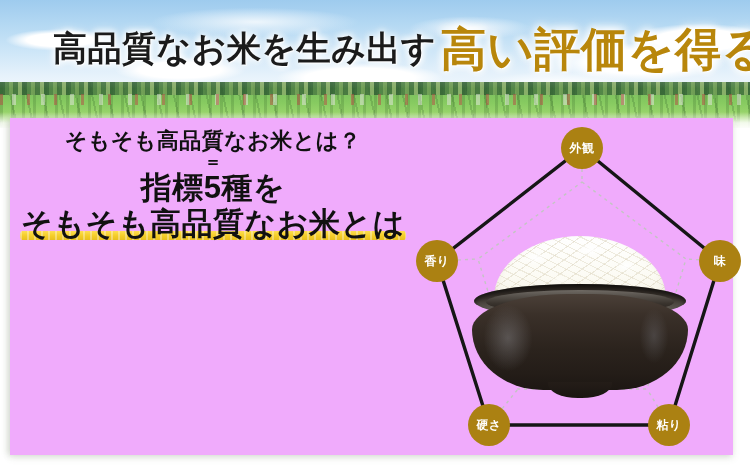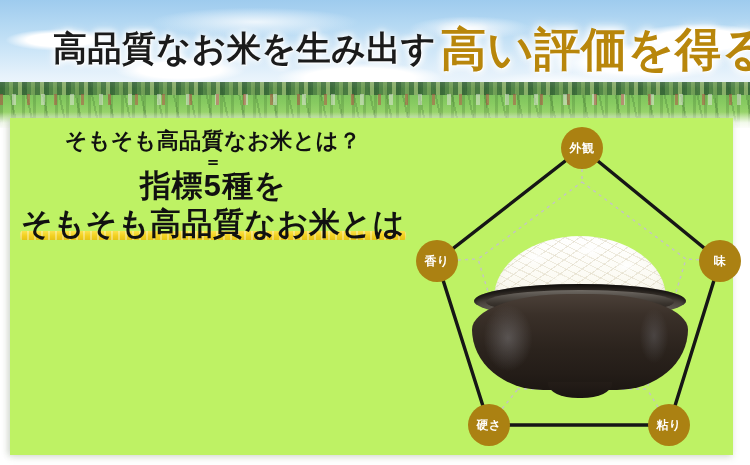--- a/index.html
+++ b/index.html
@@ -127,21 +127,21 @@
        1px 1px 0 rgba(255,255,255,0.85);
   }
 
   
   .card {
     position: absolute;
     left: 10px;
     top: 118px;
     width: 723px;
     height: 337px;
-    background: #bef264;
+    background: #f0abfc;
     box-shadow: -3px 0 6px rgba(90,110,80,0.18), 0 3px 7px rgba(90,110,80,0.14);
   }
 
   
   .left-col {
     position: absolute;
     left: 8px;
     top: 6px;
     width: 390px;
   }
@@ -161,21 +161,21 @@
     font-family: "DejaVu Sans", "Liberation Sans", sans-serif;
     font-weight: 700;
     font-size: 15px;
     color: #111111;
     line-height: 1;
     margin: 2px 0 1px 0;
     letter-spacing: 0;
   }
   .lead-a1 {
     text-align: center;
-    font-family: Liberation Mono, monospace;
+    font-family: Liberation Sans, sans-serif;
     font-weight: 700;
     font-size: 31px;
     color: #111111;
     letter-spacing: 0.5px;
     line-height: 1.12;
   }
   .lead-a2-wrap {
     position: relative;
     text-align: center;
     line-height: 1.12;

